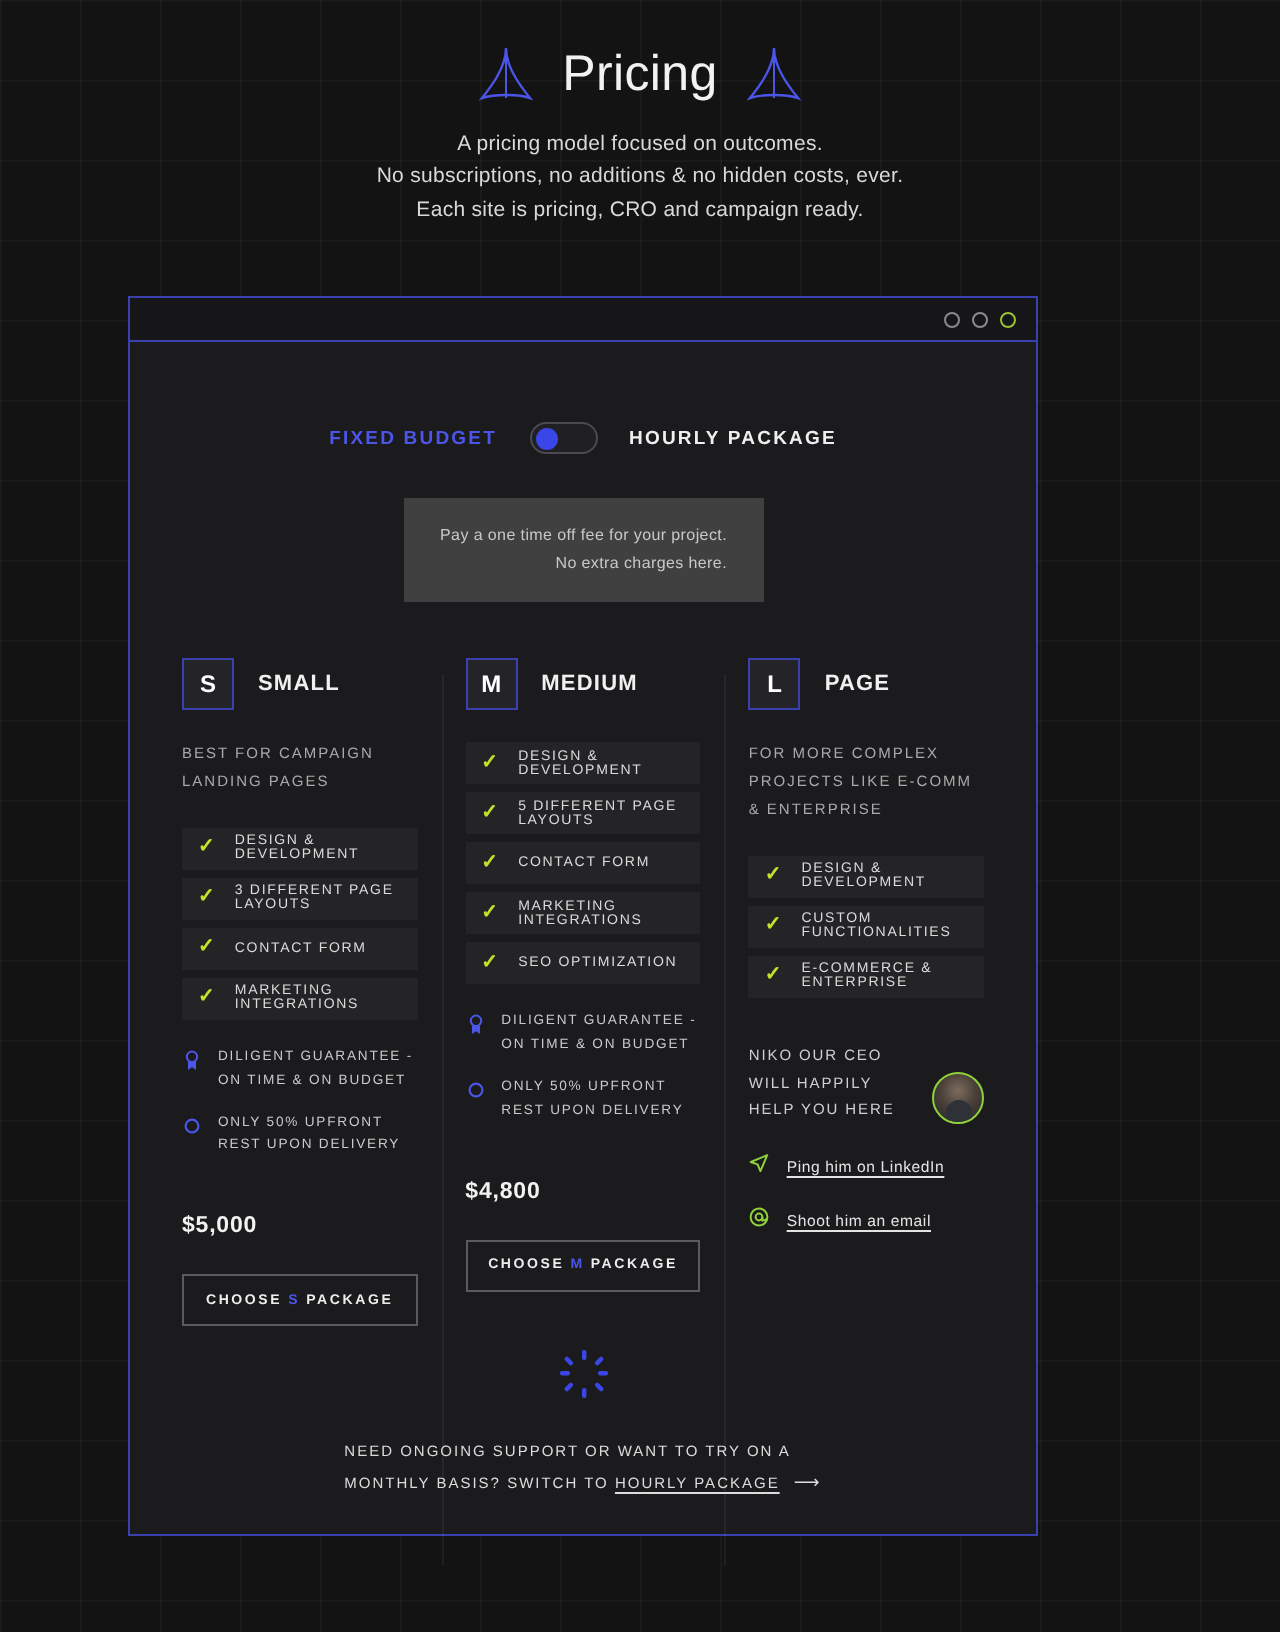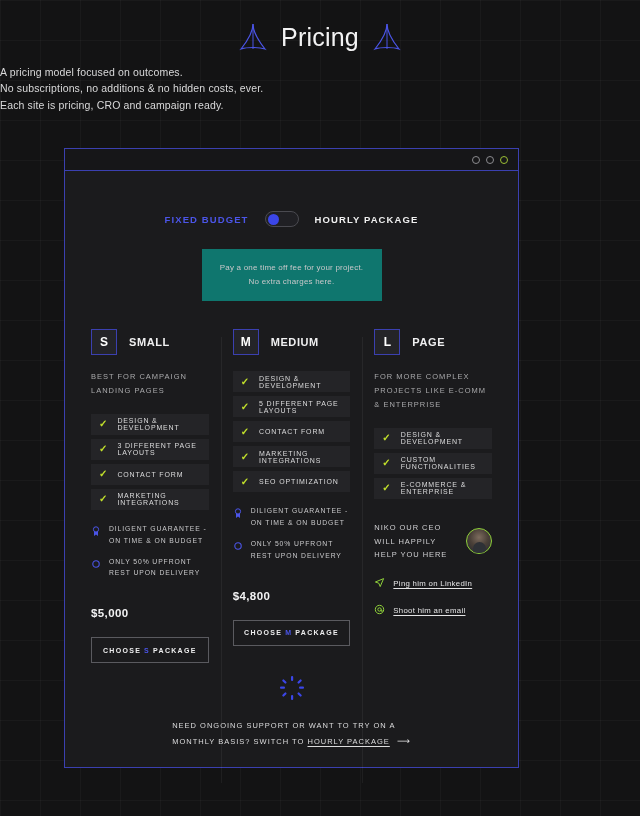--- a/index.html
+++ b/index.html
@@ -12,21 +12,21 @@
   #page {
     position: relative;
     width: 640px; height: 816px;
     background:
       repeating-linear-gradient(to right, rgba(255,255,255,0.030) 0 1px, transparent 1px 40px),
       repeating-linear-gradient(to bottom, rgba(255,255,255,0.030) 0 1px, transparent 1px 40px),
       #131314;
   }
 
   
-  .header { padding-top: 22px; text-align: left; }
+  .header { padding-top: 22px; text-align: center; }
   .title-row {
     display: flex; align-items: center; justify-content: center; gap: 14px;
   }
   .logo-mark { width: 28px; height: 30px; display: block; }
   .page-title {
     font-size: 25px; color: #f2f2f3; font-weight: 400; letter-spacing: .2px;
   }
   .subtitle {
     margin-top: 12px; line-height: 1.55;
     font-size: 10.5px; color: #d9d9da; letter-spacing: .15px;
@@ -61,22 +61,22 @@
   .toggle-label.active { color: #4b55e8; }
   .switch {
     width: 34px; height: 16px; border-radius: 9px;
     background: #202024; border: 1px solid #4a4a50;
     display: flex; align-items: center; padding: 2px;
   }
   .knob { width: 11px; height: 11px; border-radius: 50%; background: #3b46e8; }
 
   
   .infobox {
-    width: 180px; margin: 22px auto 0; background: #0f766e;
-    padding: 12px 18px; text-align: center;
+    width: 180px; margin: 22px auto 0; background: #404040;
+    padding: 12px 18px; text-align: right;
     font-size: 8px; color: #c8c8ca; line-height: 1.75; letter-spacing: .2px;
   }
 
   
   .plans { display: flex; margin-top: 28px; padding: 0 14px; }
   .plan { flex: 1; padding: 0 12px; position: relative; }
   .plan + .plan::before {
     content: ""; position: absolute; left: 0; top: 8px; bottom: -120px;
     width: 1px; background: rgba(255,255,255,0.055);
   }
@@ -120,21 +120,21 @@
   .cta {
     margin-top: 18px; width: 100%; height: 26px; background: transparent;
     border: 1px solid #5a5a5f; color: #ededee;
     font-size: 7px; letter-spacing: 1.3px; font-weight: 700;
     font-family: "Liberation Sans", sans-serif; cursor: pointer;
     display: flex; align-items: center; justify-content: center; gap: 3px;
   }
   .cta .hl { color: #4b55e8; }
 
   
-  .ceo { margin-top: 22px; display: flex; gap: 8px; align-items: center; }
+  .ceo { margin-top: 22px; display: flex; gap: 8px; align-items: flex-end; }
   .ceo-txt {
     flex: 1; font-size: 7.5px; color: #cfcfd1;
     letter-spacing: .95px; line-height: 1.85; text-transform: uppercase;
   }
   .avatar {
     width: 26px; height: 26px; border-radius: 50%;
     border: 1.6px solid #8fd13a; flex: 0 0 26px; overflow: hidden;
     background: radial-gradient(circle at 50% 35%, #7d6c5e 0%, #4a4038 45%, #22262b 100%);
     position: relative;
   }

